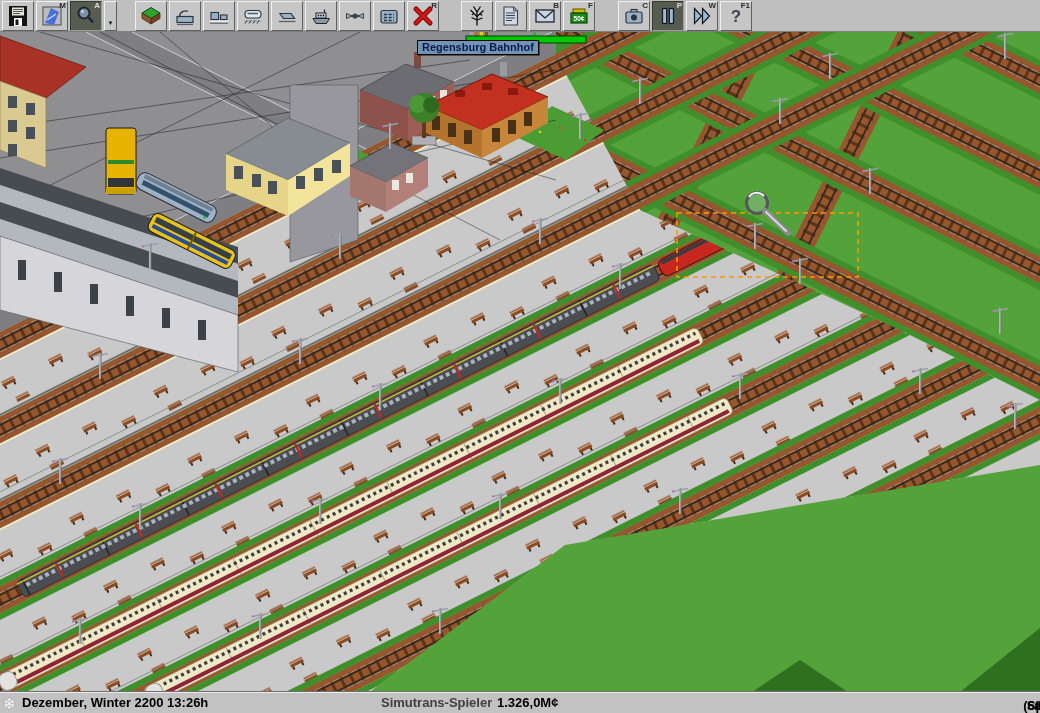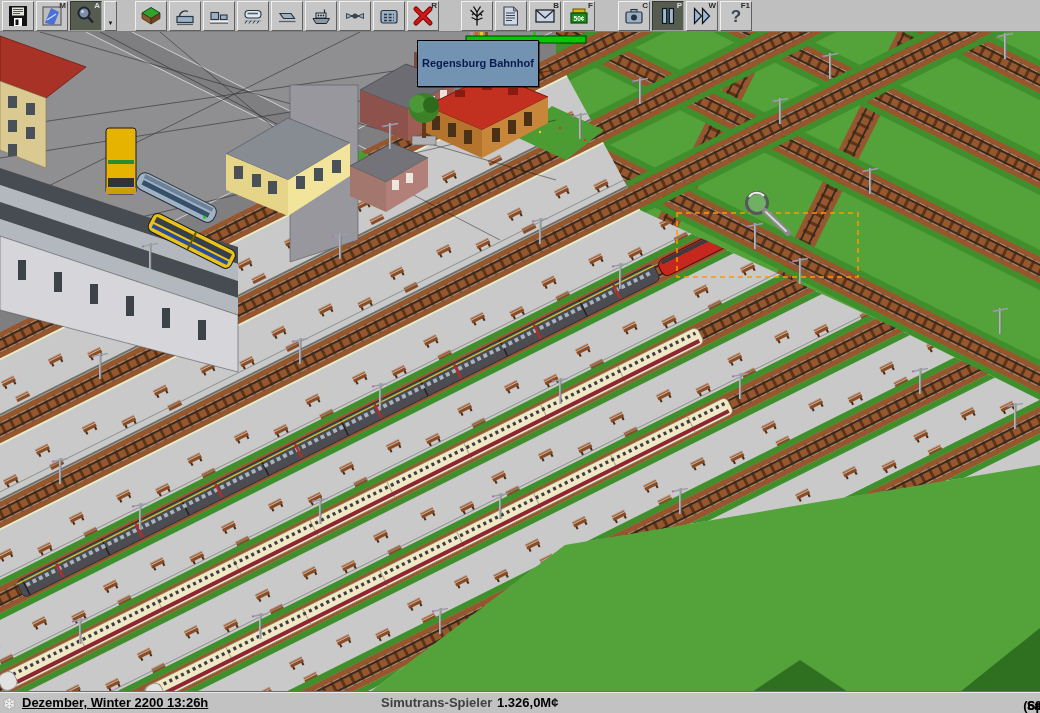--- a/index.html
+++ b/index.html
@@ -13,30 +13,30 @@
           display:flex;align-items:center;justify-content:center;cursor:pointer;}
   .tb-btn.pressed{background:#575c51;border-color:#35392f #9aa096 #9aa096 #35392f;}
   .tb-btn.narrow{width:13px;align-items:flex-end;padding-bottom:3px;}
   .tb-btn .ic{width:24px;height:24px;display:block;}
   .tb-btn.narrow .ic{width:9px;height:9px;}
   .tb-gap{flex:none;height:30px;}
   .sc{position:absolute;top:-1px;right:1px;font-size:8px;font-weight:bold;color:#2c2c2c;line-height:9px;}
   .pressed .sc{color:#dcdcdc;}
   
   .scene{position:absolute;top:32px;left:0;width:1040px;height:660px;z-index:1;}
-  .station-label{position:absolute;left:417px;top:40px;height:13px;line-height:13px;padding:16px 4px;
+  .station-label{position:absolute;left:417px;top:40px;height:13px;line-height:13px;padding:0 4px;
       background:#7393b3;border:1px solid #000;color:#0a1a50;font-size:11px;font-weight:bold;
       z-index:20;white-space:nowrap;box-shadow:1px 1px 0 rgba(0,0,0,.45);}
   
   .statusbar{position:absolute;bottom:0;left:0;width:1040px;height:21px;background:#c2c2c2;
       border-top:1px solid #6f6f6f;box-shadow:inset 0 1px 0 #eaeaea;z-index:30;
       font-size:13px;font-weight:bold;color:#000;}
   .statusbar span{position:absolute;top:3px;white-space:pre;}
   .sb-flake{left:3px;top:1px;font-size:15px;color:#ededed;text-shadow:0 0 1px #555;}
-  .sb-date{left:22px;text-decoration:underline;}
+  .sb-date{left:22px;}
   .sb-player{left:381px;color:#404040;}
   .sb-cash{left:497px;}
   .sb-right{right:6px;}
 </style>
 </head>
 <body>
 
 <div class="window">
 
   <div class="toolbar" id="toolbar">

